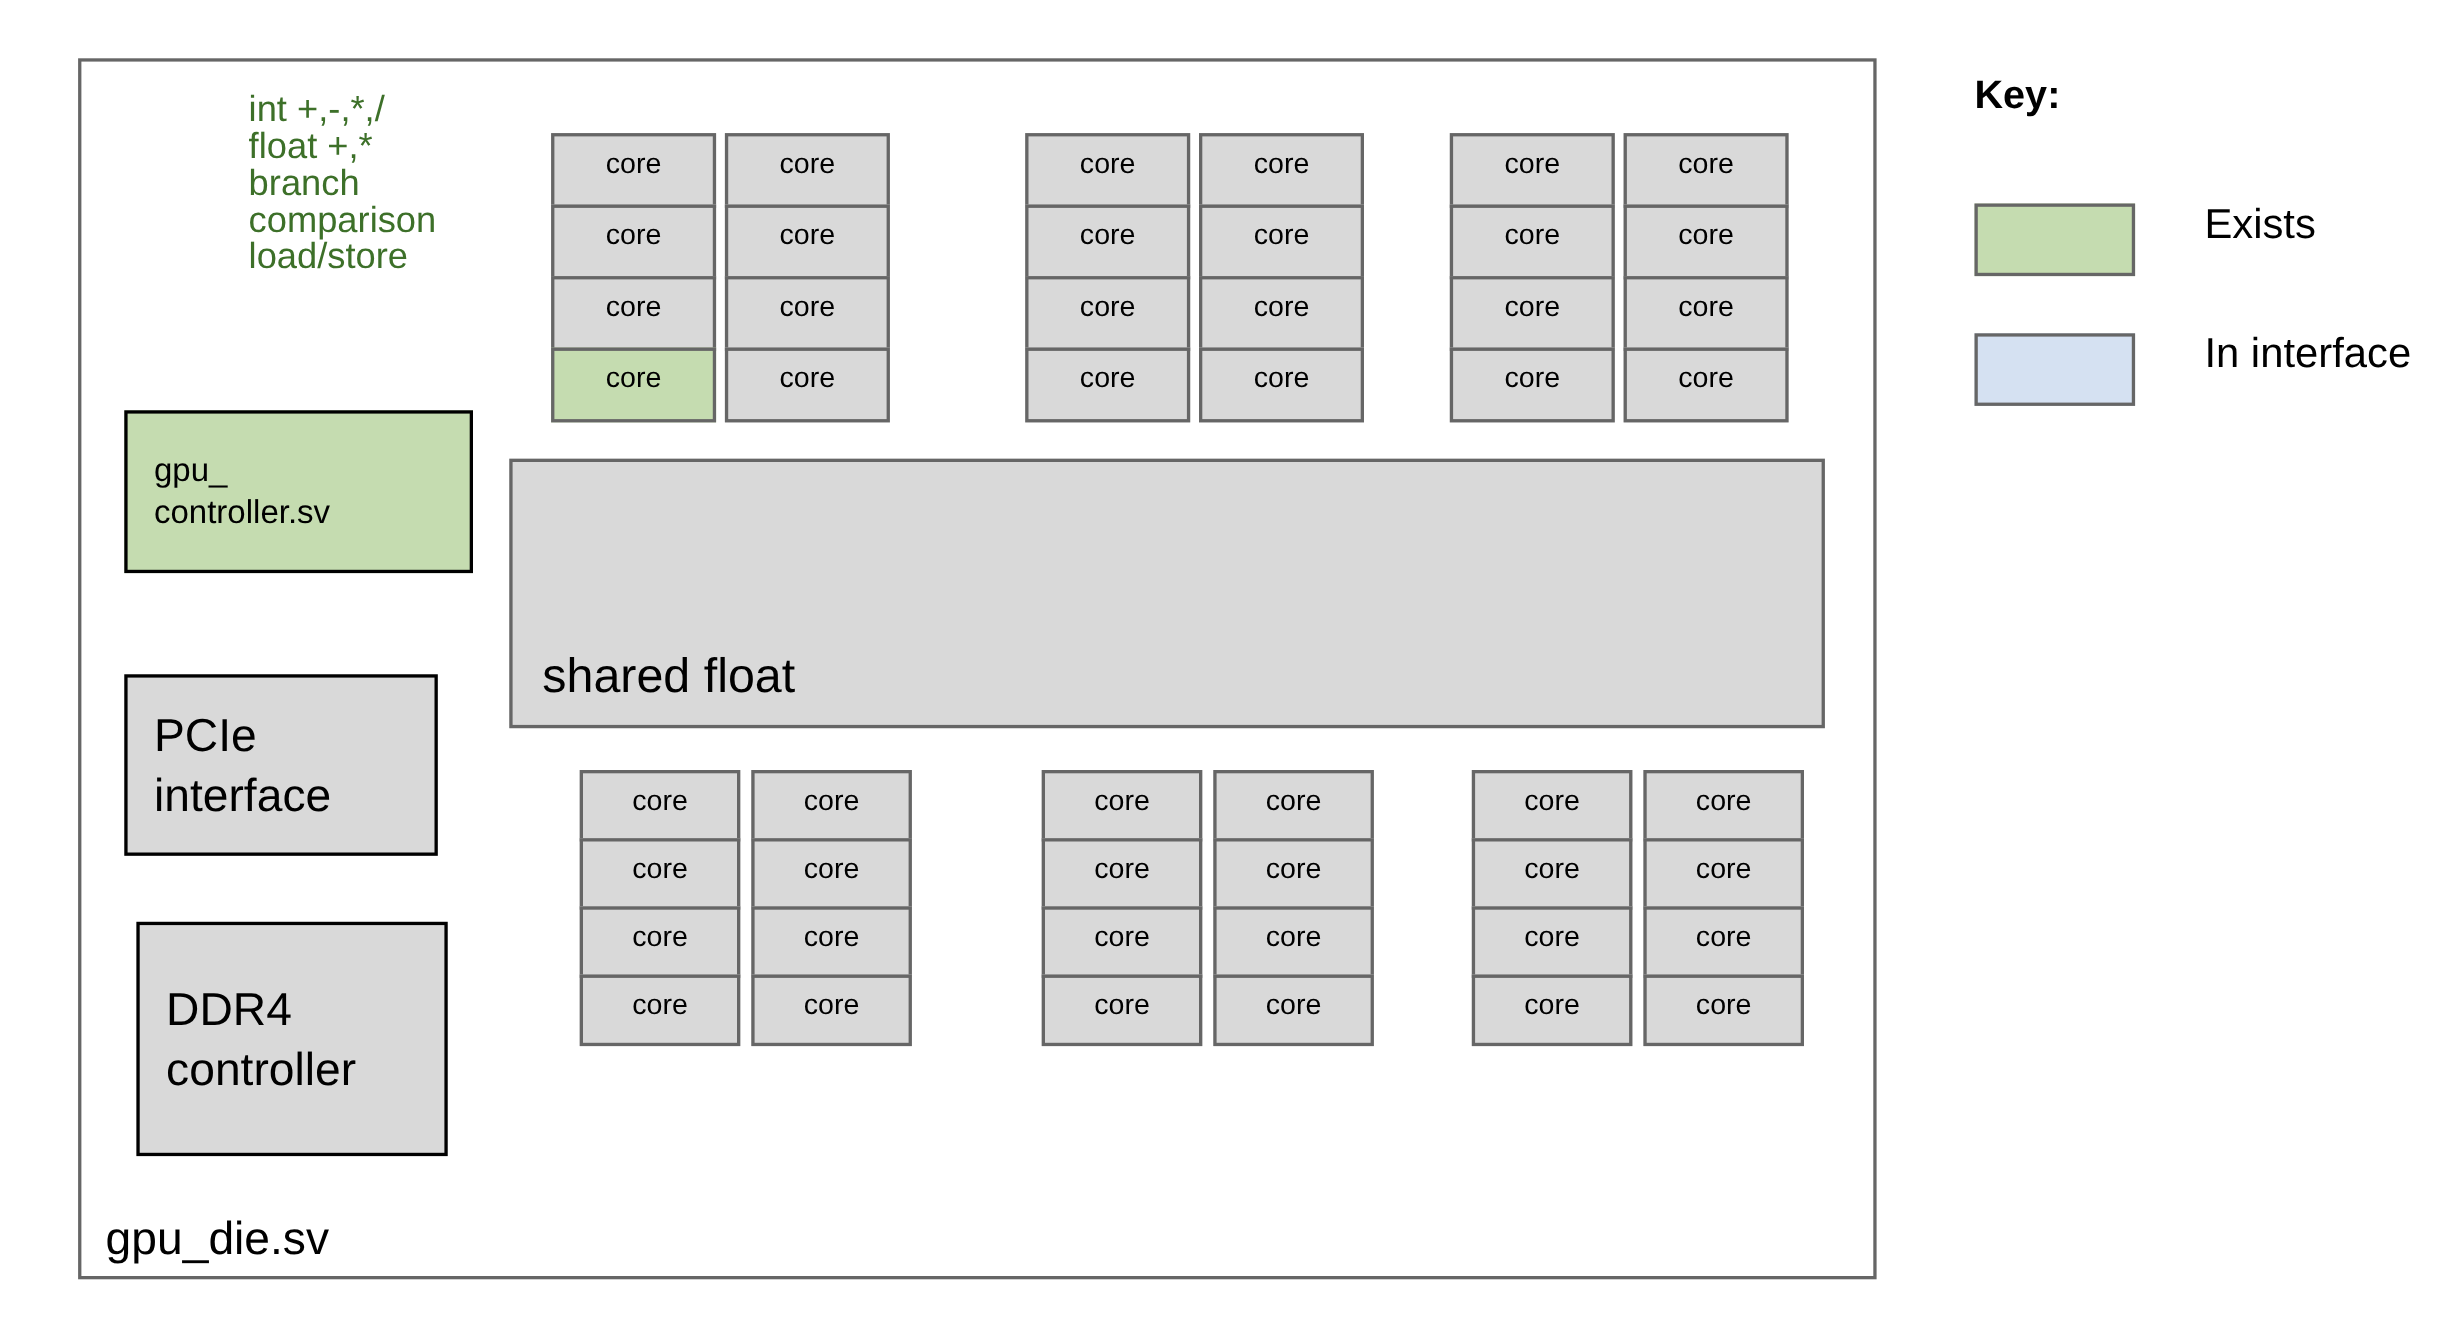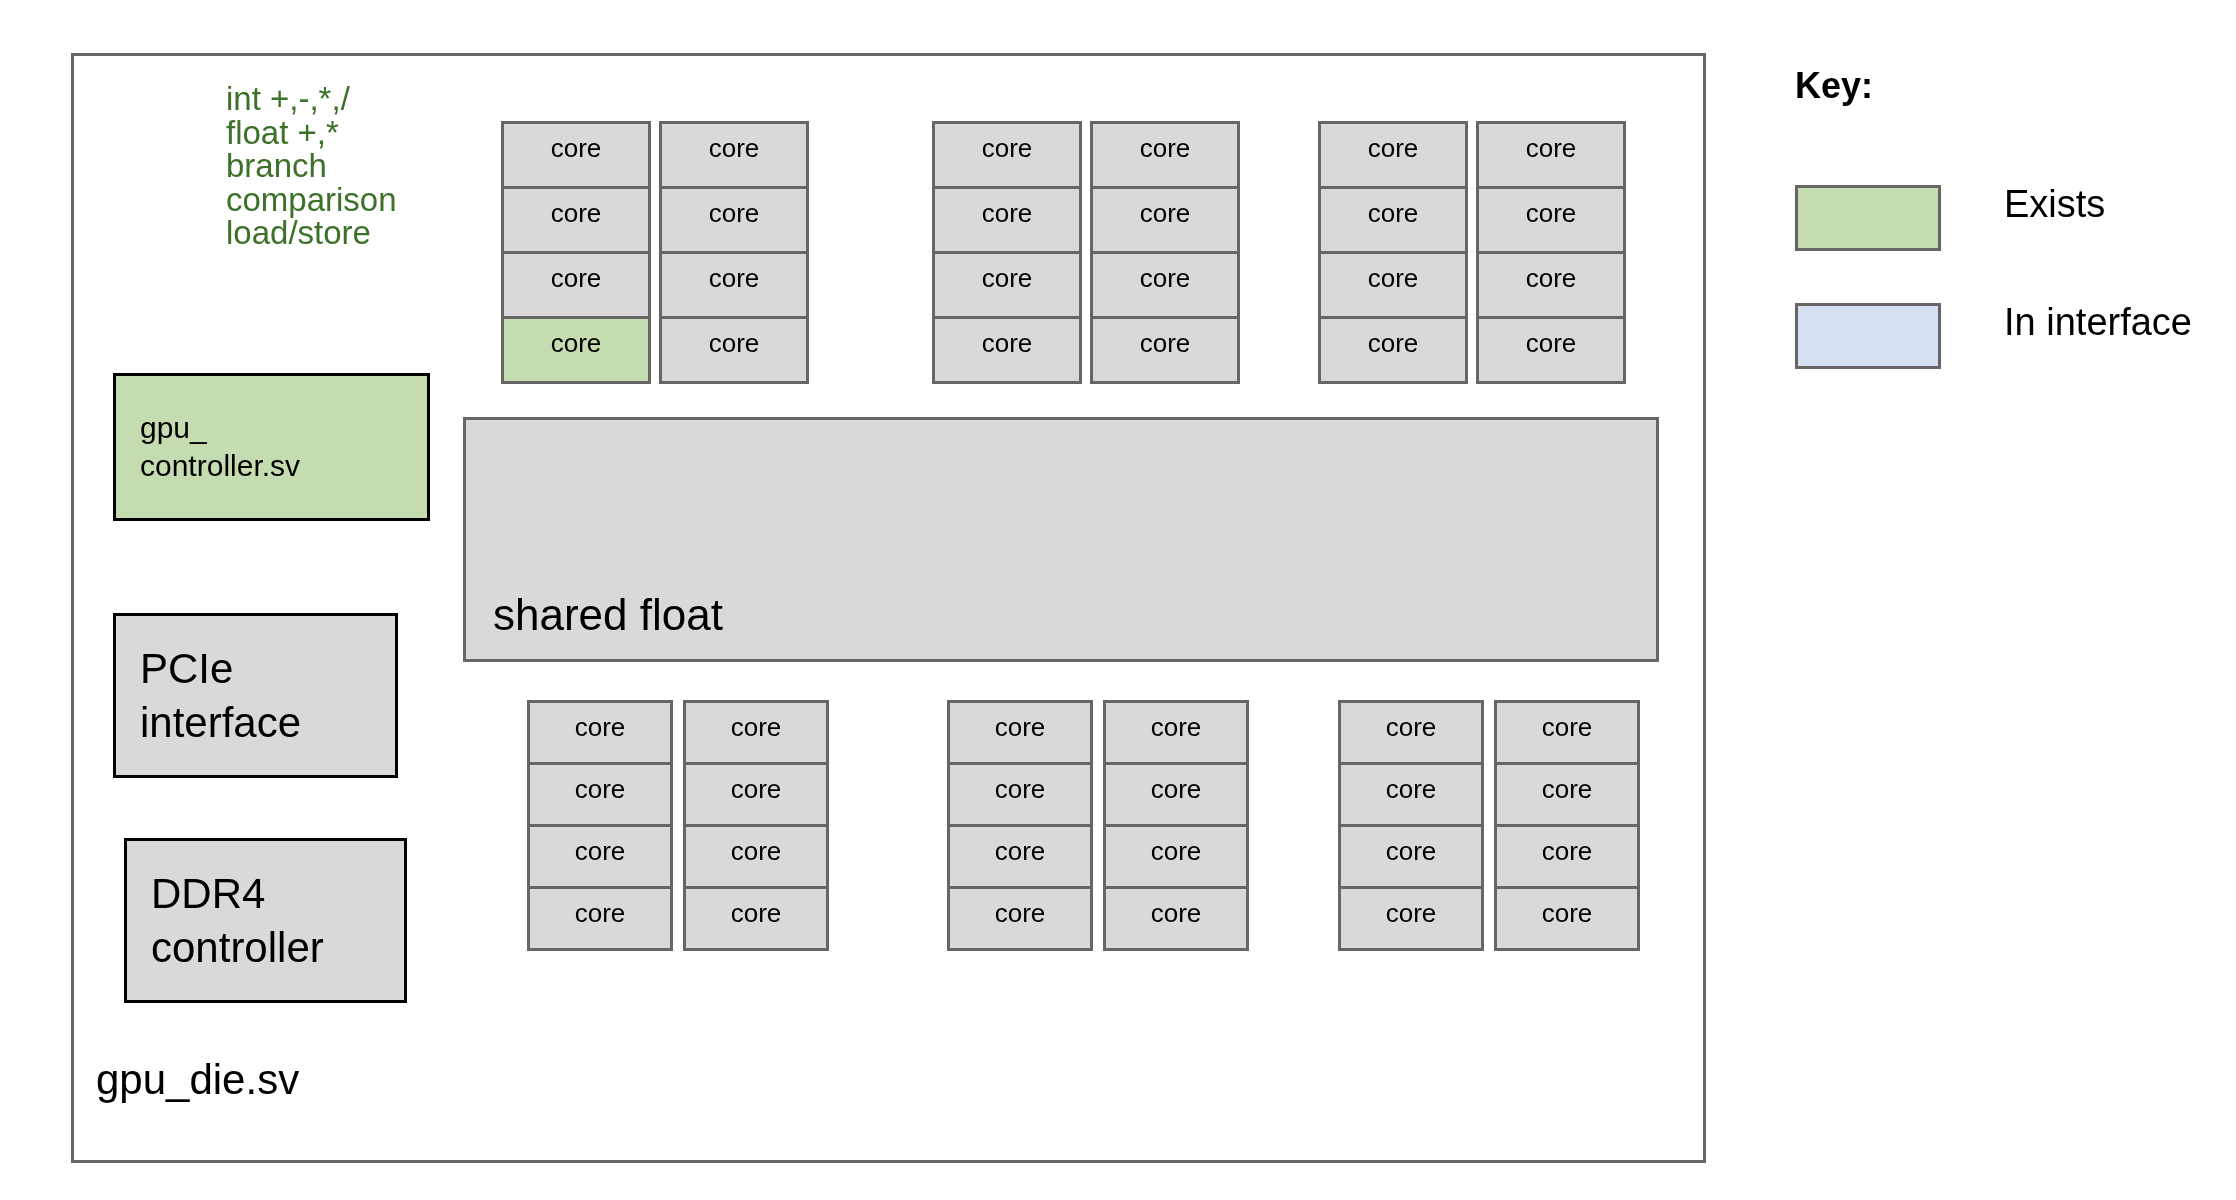--- a/index.html
+++ b/index.html
@@ -30,21 +30,21 @@
     width: 1635px;
     height: 1110px;
     border: 3px solid #666666;
     background: #ffffff;
     box-sizing: border-box;
   }
 
   .die-label {
     position: absolute;
     left: 96px;
-    top: 1059px;
+    top: 1105px;
     font-size: 42px;
     color: #000000;
     white-space: nowrap;
     line-height: 1;
   }
 
   
   .isa-note {
     position: absolute;
     left: 226px;
@@ -84,21 +84,21 @@
     top: 613px;
     width: 285px;
     height: 165px;
     background: #d9d9d9;
     font-size: 42px;
   }
   #blk-ddr4 {
     left: 124px;
     top: 838px;
     width: 283px;
-    height: 165px;
+    height: 213px;
     background: #d9d9d9;
     font-size: 42px;
   }
 
   
   #shared-memory {
     position: absolute;
     left: 463px;
     top: 417px;
     width: 1196px;

